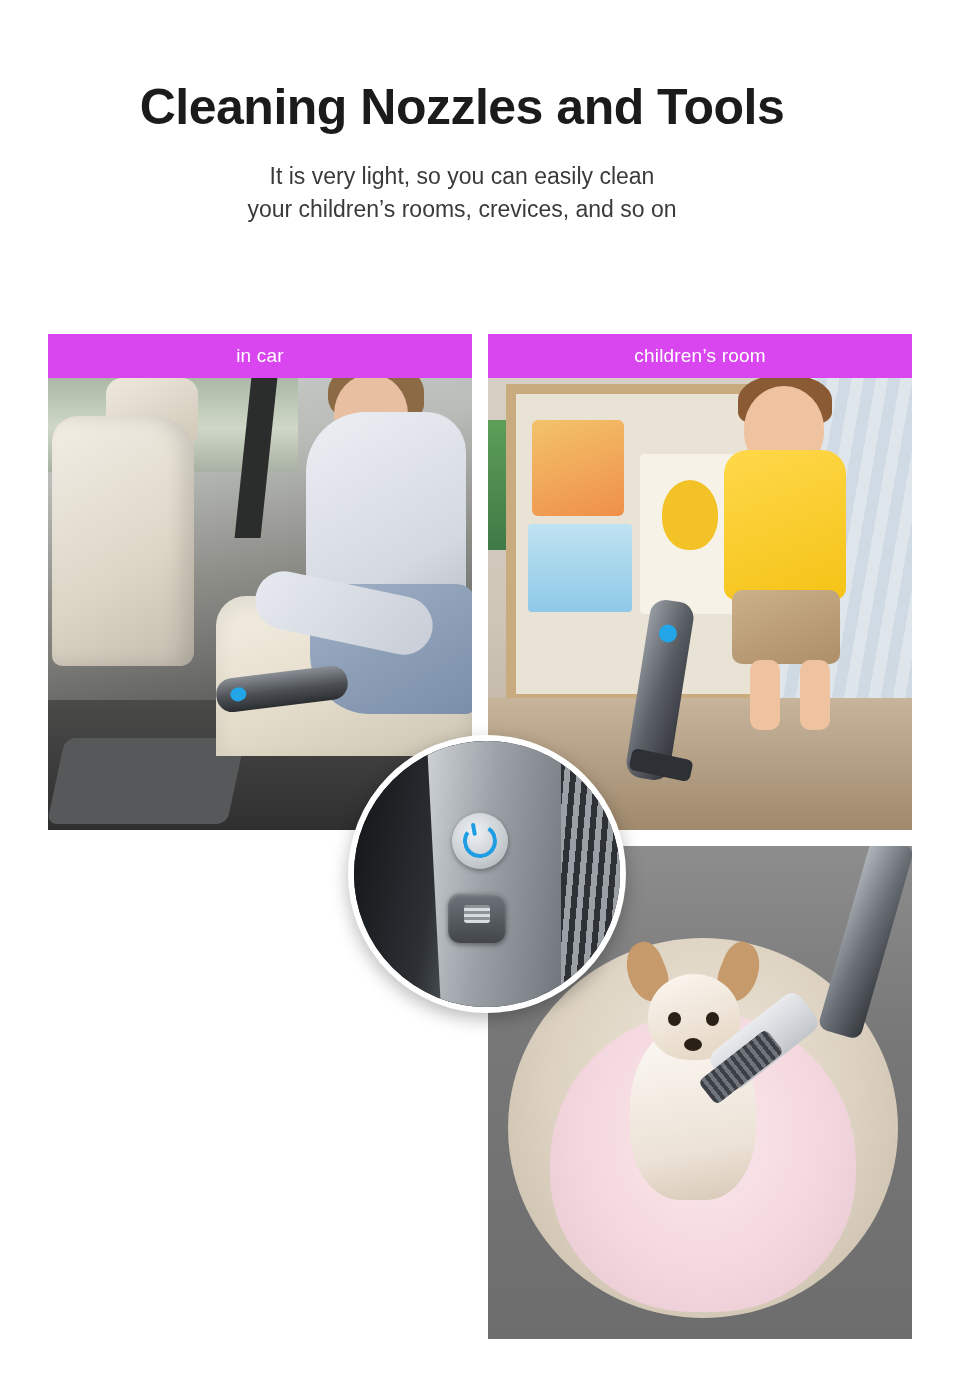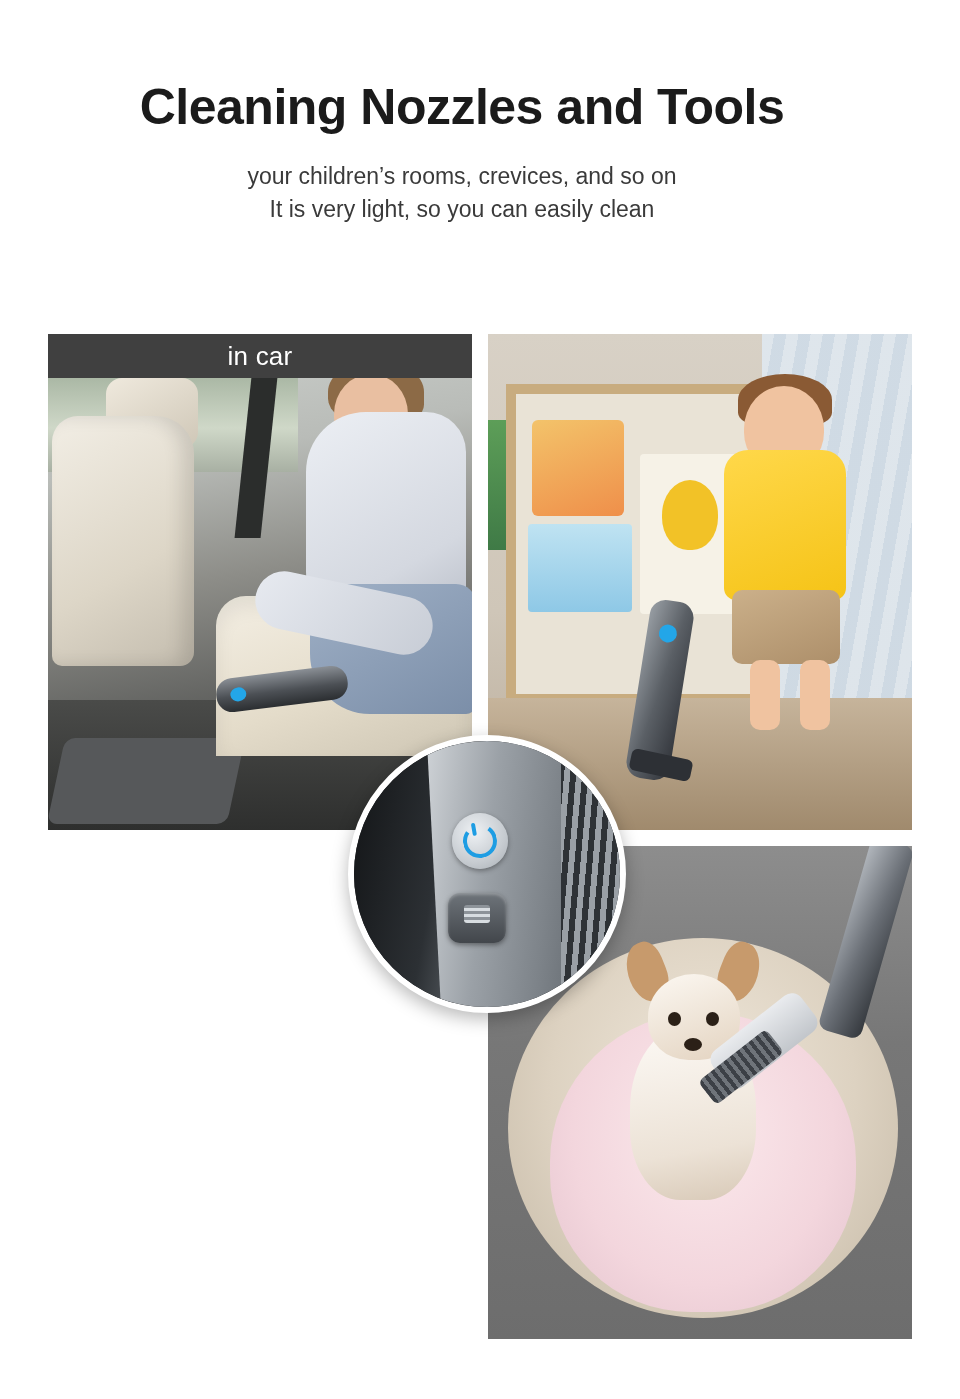--- a/index.html
+++ b/index.html
@@ -56,23 +56,23 @@
   .cell-tl { left: 0;   top: 0;   width: 424px; height: 496px; }
   .cell-tr { left: 440px; top: 0; width: 424px; height: 496px; }
   .cell-bl { left: 0;   top: 512px; width: 424px; height: 493px; }
   .cell-br { left: 440px; top: 512px; width: 424px; height: 493px; }
 
   .caption {
     position: absolute;
     left: 0;
     width: 100%;
     height: 44px;
-    background: #404040;
+    background: #d946ef;
     color: #ffffff;
-    font-size: 26px;
+    font-size: 19px;
     display: flex;
     align-items: center;
     justify-content: center;
     letter-spacing: 0.2px;
     z-index: 5;
   }
   .caption-top { top: 0; }
   .caption-bottom { bottom: 0; }
 
   
@@ -386,22 +386,22 @@
   }
 </style>
 </head>
 <body>
 
 <div class="page">
 
   <div class="header">
     <div class="title-line">Cleaning Nozzles and Tools</div>
     <div class="subtitle">
+      <div>It is very light, so you can easily clean</div>
       <div>your children’s rooms, crevices, and so on</div>
-      <div>It is very light, so you can easily clean</div>
     </div>
   </div>
 
   <div class="grid">
 
     <div class="cell cell-tl">
       <div class="photo car-bg">
         <div class="car-window"></div>
         <div class="car-seat-head"></div>
         <div class="car-seat-back"></div>
@@ -430,20 +430,21 @@
         <div class="kid-floor"></div>
         <div class="kid-hair"></div>
         <div class="kid-head"></div>
         <div class="kid-body"></div>
         <div class="kid-shorts"></div>
         <div class="kid-leg"></div>
         <div class="kid-leg kid-leg2"></div>
         <div class="vac-kid"></div>
         <div class="vac-kid-nozzle"></div>
       </div>
+      <div class="caption caption-top">children’s room</div>
     </div>
 
 
     <div class="cell cell-br">
       <div class="photo dog-bg">
         <div class="dog-bed"></div>
         <div class="dog-bed-inner"></div>
         <div class="dog-ear-l"></div>
         <div class="dog-ear-r"></div>
         <div class="dog-body"></div>

